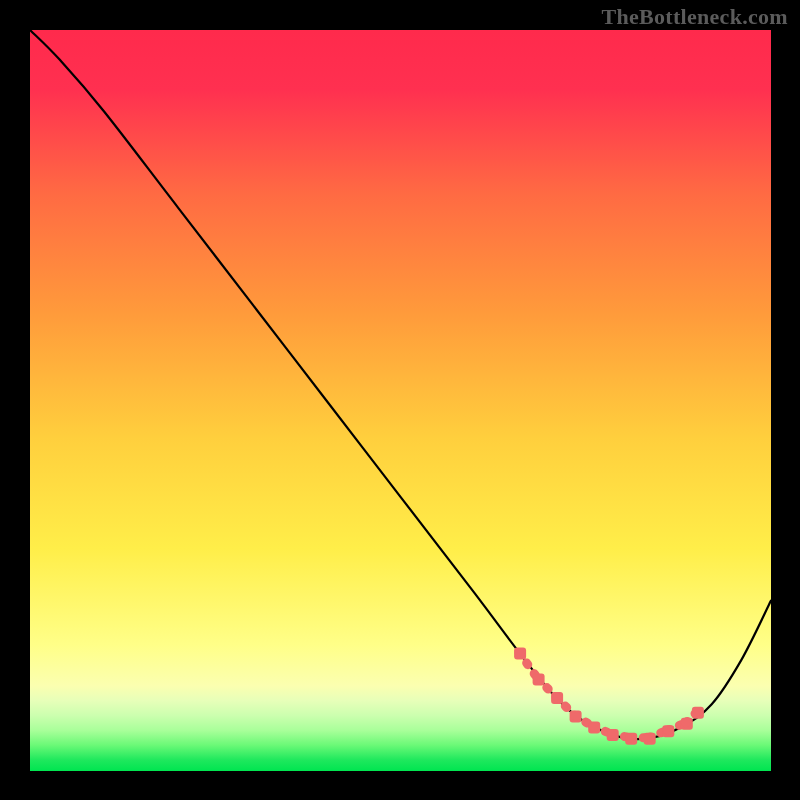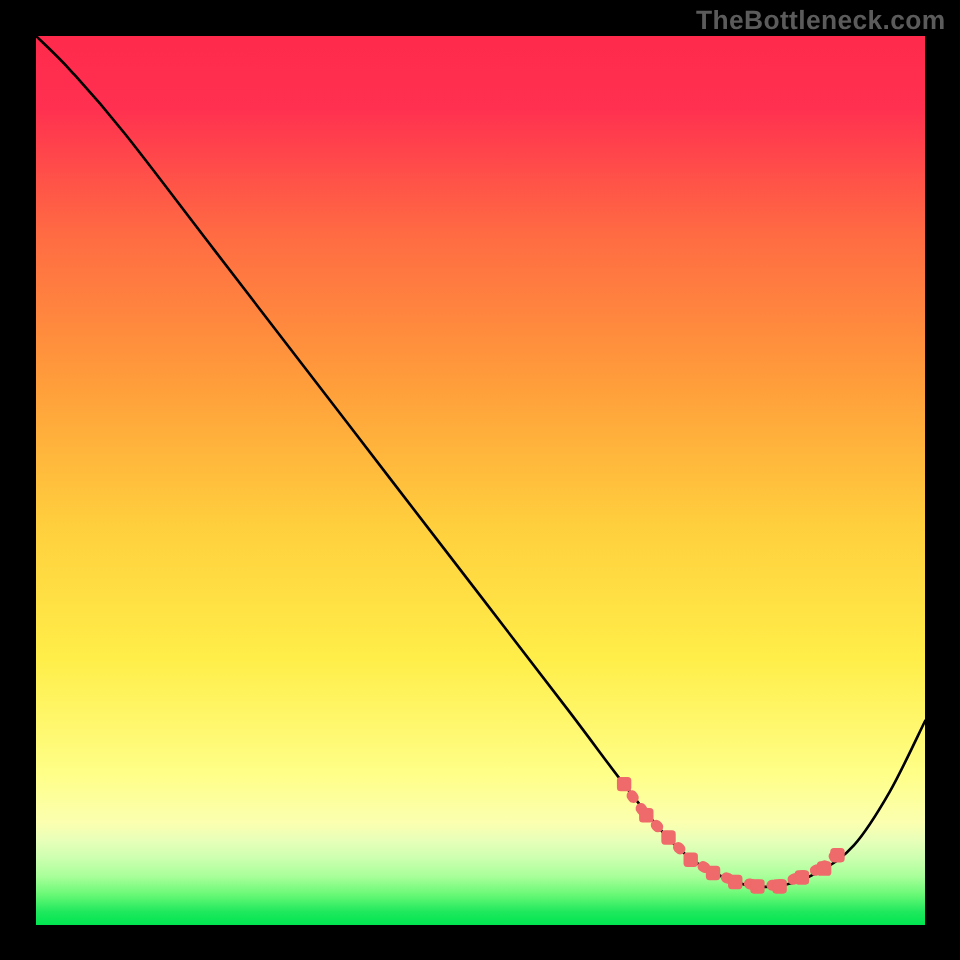--- a/index.html
+++ b/index.html
@@ -15,21 +15,21 @@
     width: 800px;
     height: 800px;
     background: #000000;
     position: relative;
   }
 
   .watermark {
     position: absolute;
     top: 4px;
     right: 12px;
-    font-family: Liberation Sans, sans-serif;
+    font-family: Liberation Serif, serif;
     font-size: 22px;
     font-weight: bold;
     color: #5b5b5b;
     letter-spacing: 0.3px;
     z-index: 10;
   }
 
   .plot-area {
     position: absolute;
     left: 30px;

